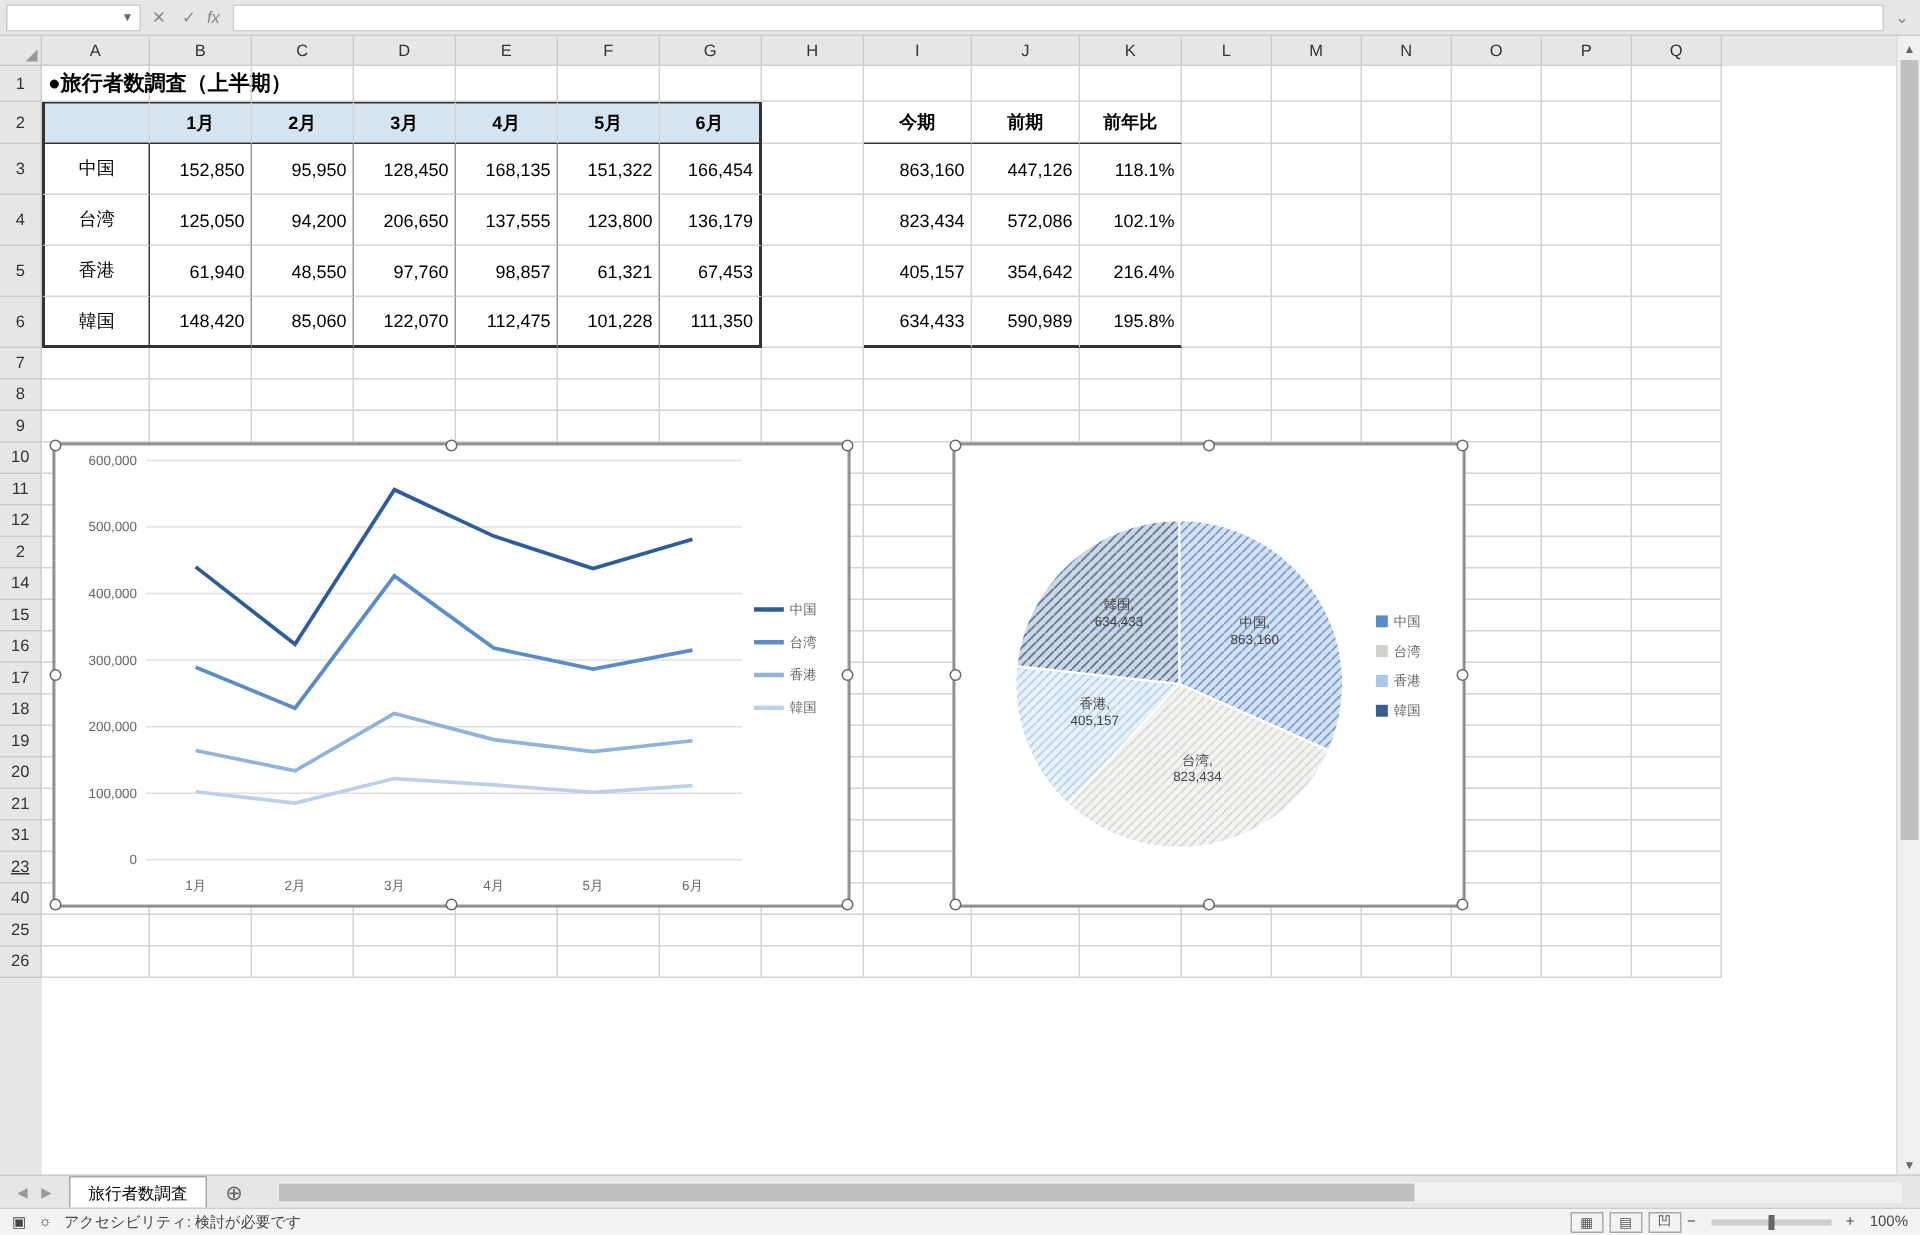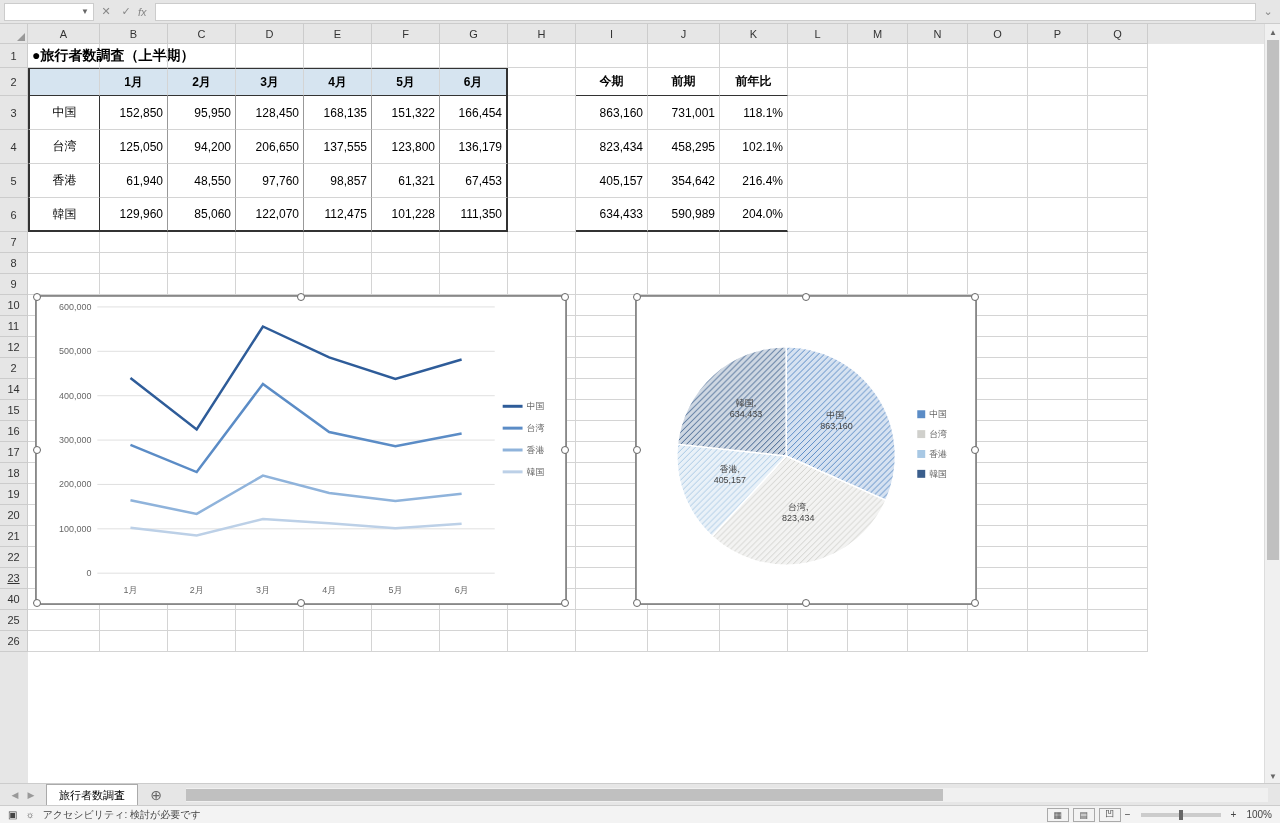--- a/index.html
+++ b/index.html
@@ -129,21 +129,21 @@
       <div class="row-header" style="height: 21px;">12</div>
       <div class="row-header" style="height: 21px;">2</div>
       <div class="row-header" style="height: 21px;">14</div>
       <div class="row-header" style="height: 21px;">15</div>
       <div class="row-header" style="height: 21px;">16</div>
       <div class="row-header" style="height: 21px;">17</div>
       <div class="row-header" style="height: 21px;">18</div>
       <div class="row-header" style="height: 21px;">19</div>
       <div class="row-header" style="height: 21px;">20</div>
       <div class="row-header" style="height: 21px;">21</div>
-      <div class="row-header" style="height: 21px;">22</div>
+      <div class="row-header" style="height: 21px;">31</div>
       <div class="row-header" style="height: 21px; text-decoration: underline;">23</div>
       <div class="row-header" style="height: 21px;">40</div>
       <div class="row-header" style="height: 21px;">25</div>
       <div class="row-header" style="height: 21px;">26</div>
     </div>
   <div class="cells" id="cells">
       <div class="cell-row" style="top: 0px; height: 24px;">
         <div class="cell title-cell" style="width: 72px; height: 24px; overflow: visible;">●旅行者数調査（上半期）</div>
         <div class="cell" style="width: 68px; height: 24px;"></div>
         <div class="cell" style="width: 68px; height: 24px;"></div>
@@ -184,40 +184,40 @@
       <div class="cell-row" style="top: 52px; height: 34px;">
         <div class="cell center row-label" style="width: 72px; height: 34px;">中国</div>
         <div class="cell right data-cell" style="width: 68px; height: 34px;">152,850</div>
         <div class="cell right data-cell" style="width: 68px; height: 34px;">95,950</div>
         <div class="cell right data-cell" style="width: 68px; height: 34px;">128,450</div>
         <div class="cell right data-cell" style="width: 68px; height: 34px;">168,135</div>
         <div class="cell right data-cell" style="width: 68px; height: 34px;">151,322</div>
         <div class="cell right data-cell last-col" style="width: 68px; height: 34px;">166,454</div>
         <div class="cell" style="width: 68px; height: 34px;"></div>
         <div class="cell right comp-cell" style="width: 72px; height: 34px;">863,160</div>
-        <div class="cell right comp-cell" style="width: 72px; height: 34px;">731,001</div>
+        <div class="cell right comp-cell" style="width: 72px; height: 34px;">447,126</div>
         <div class="cell right comp-cell" style="width: 68px; height: 34px;">118.1%</div>
         <div class="cell" style="width: 60px; height: 34px;"></div>
         <div class="cell" style="width: 60px; height: 34px;"></div>
         <div class="cell" style="width: 60px; height: 34px;"></div>
         <div class="cell" style="width: 60px; height: 34px;"></div>
         <div class="cell" style="width: 60px; height: 34px;"></div>
         <div class="cell" style="width: 60px; height: 34px;"></div>
       </div>
       <div class="cell-row" style="top: 86px; height: 34px;">
         <div class="cell center row-label" style="width: 72px; height: 34px;">台湾</div>
         <div class="cell right data-cell" style="width: 68px; height: 34px;">125,050</div>
         <div class="cell right data-cell" style="width: 68px; height: 34px;">94,200</div>
         <div class="cell right data-cell" style="width: 68px; height: 34px;">206,650</div>
         <div class="cell right data-cell" style="width: 68px; height: 34px;">137,555</div>
         <div class="cell right data-cell" style="width: 68px; height: 34px;">123,800</div>
         <div class="cell right data-cell last-col" style="width: 68px; height: 34px;">136,179</div>
         <div class="cell" style="width: 68px; height: 34px;"></div>
         <div class="cell right comp-cell" style="width: 72px; height: 34px;">823,434</div>
-        <div class="cell right comp-cell" style="width: 72px; height: 34px;">458,295</div>
+        <div class="cell right comp-cell" style="width: 72px; height: 34px;">572,086</div>
         <div class="cell right comp-cell" style="width: 68px; height: 34px;">102.1%</div>
         <div class="cell" style="width: 60px; height: 34px;"></div>
         <div class="cell" style="width: 60px; height: 34px;"></div>
         <div class="cell" style="width: 60px; height: 34px;"></div>
         <div class="cell" style="width: 60px; height: 34px;"></div>
         <div class="cell" style="width: 60px; height: 34px;"></div>
         <div class="cell" style="width: 60px; height: 34px;"></div>
       </div>
       <div class="cell-row" style="top: 120px; height: 34px;">
         <div class="cell center row-label" style="width: 72px; height: 34px;">香港</div>
@@ -233,30 +233,30 @@
         <div class="cell right comp-cell" style="width: 68px; height: 34px;">216.4%</div>
         <div class="cell" style="width: 60px; height: 34px;"></div>
         <div class="cell" style="width: 60px; height: 34px;"></div>
         <div class="cell" style="width: 60px; height: 34px;"></div>
         <div class="cell" style="width: 60px; height: 34px;"></div>
         <div class="cell" style="width: 60px; height: 34px;"></div>
         <div class="cell" style="width: 60px; height: 34px;"></div>
       </div>
       <div class="cell-row" style="top: 154px; height: 34px;">
         <div class="cell center row-label last-row" style="width: 72px; height: 34px;">韓国</div>
-        <div class="cell right data-cell last-row" style="width: 68px; height: 34px;">129,960</div>
+        <div class="cell right data-cell last-row" style="width: 68px; height: 34px;">148,420</div>
         <div class="cell right data-cell last-row" style="width: 68px; height: 34px;">85,060</div>
         <div class="cell right data-cell last-row" style="width: 68px; height: 34px;">122,070</div>
         <div class="cell right data-cell last-row" style="width: 68px; height: 34px;">112,475</div>
         <div class="cell right data-cell last-row" style="width: 68px; height: 34px;">101,228</div>
         <div class="cell right data-cell last-col last-row" style="width: 68px; height: 34px;">111,350</div>
         <div class="cell" style="width: 68px; height: 34px;"></div>
         <div class="cell right comp-cell last-row" style="width: 72px; height: 34px;">634,433</div>
         <div class="cell right comp-cell last-row" style="width: 72px; height: 34px;">590,989</div>
-        <div class="cell right comp-cell last-row" style="width: 68px; height: 34px;">204.0%</div>
+        <div class="cell right comp-cell last-row" style="width: 68px; height: 34px;">195.8%</div>
         <div class="cell" style="width: 60px; height: 34px;"></div>
         <div class="cell" style="width: 60px; height: 34px;"></div>
         <div class="cell" style="width: 60px; height: 34px;"></div>
         <div class="cell" style="width: 60px; height: 34px;"></div>
         <div class="cell" style="width: 60px; height: 34px;"></div>
         <div class="cell" style="width: 60px; height: 34px;"></div>
       </div>
       <div class="cell-row" style="top: 188px; height: 21px;">
         <div class="cell" style="width: 72px; height: 21px;"></div>
         <div class="cell" style="width: 68px; height: 21px;"></div>

